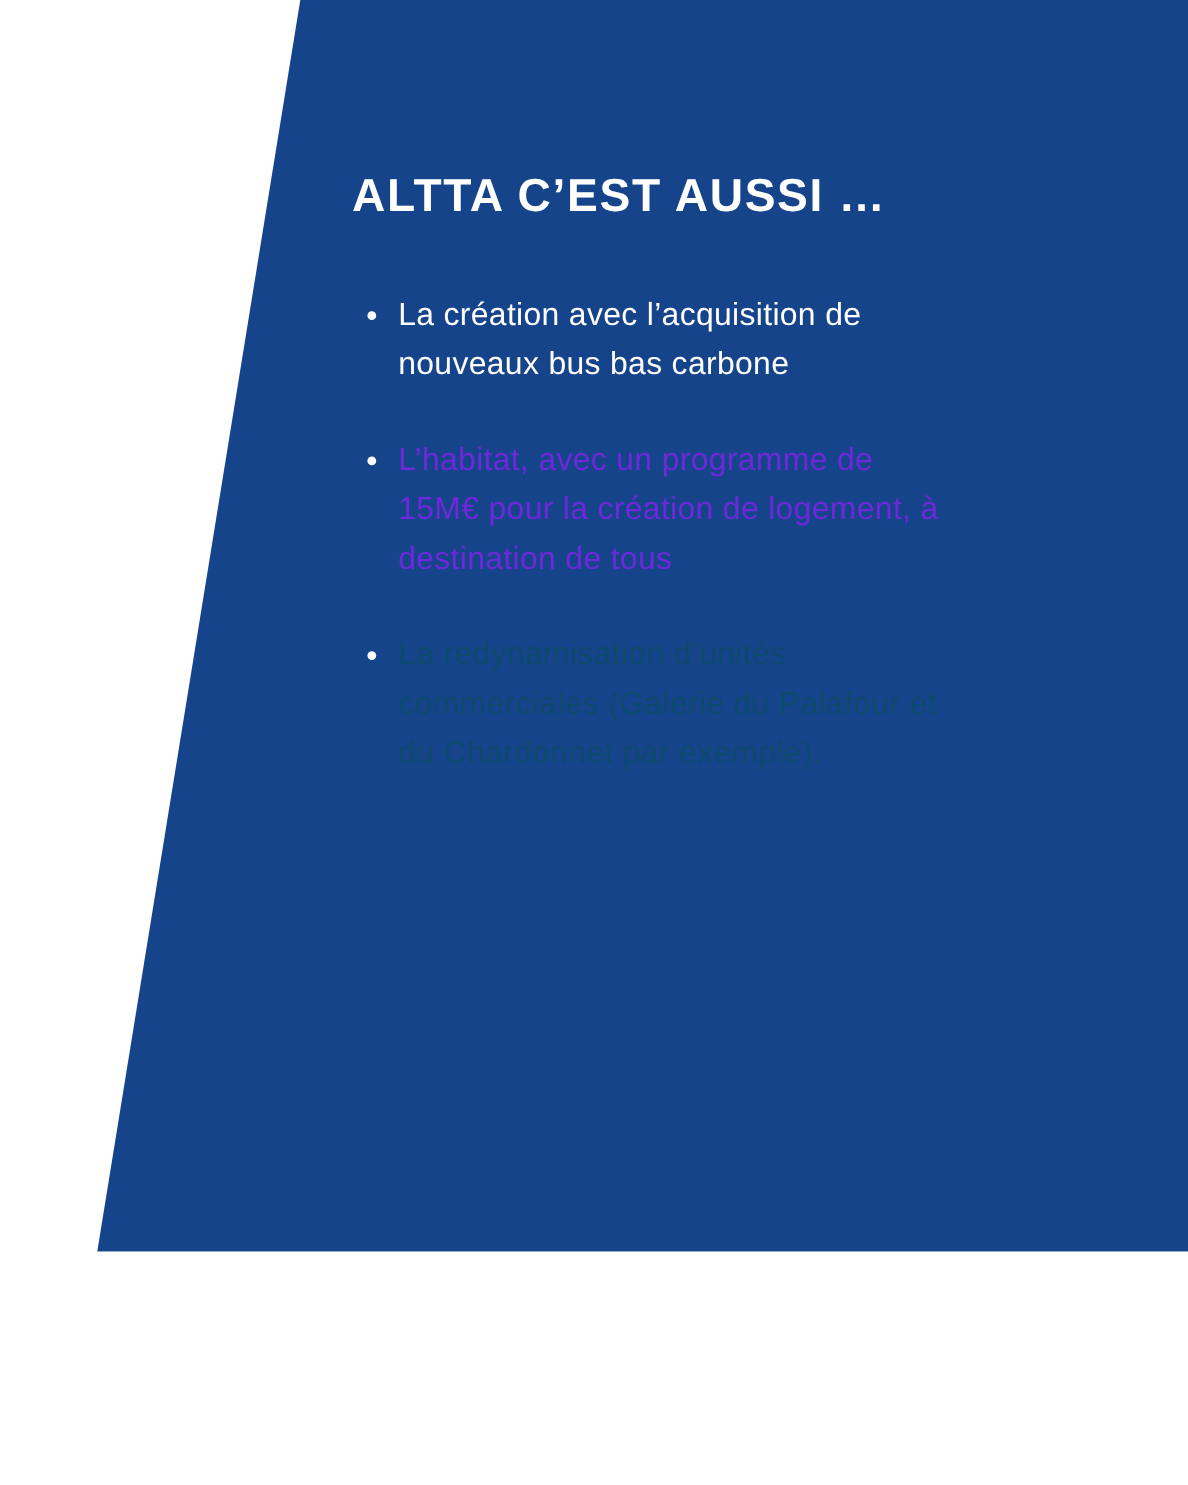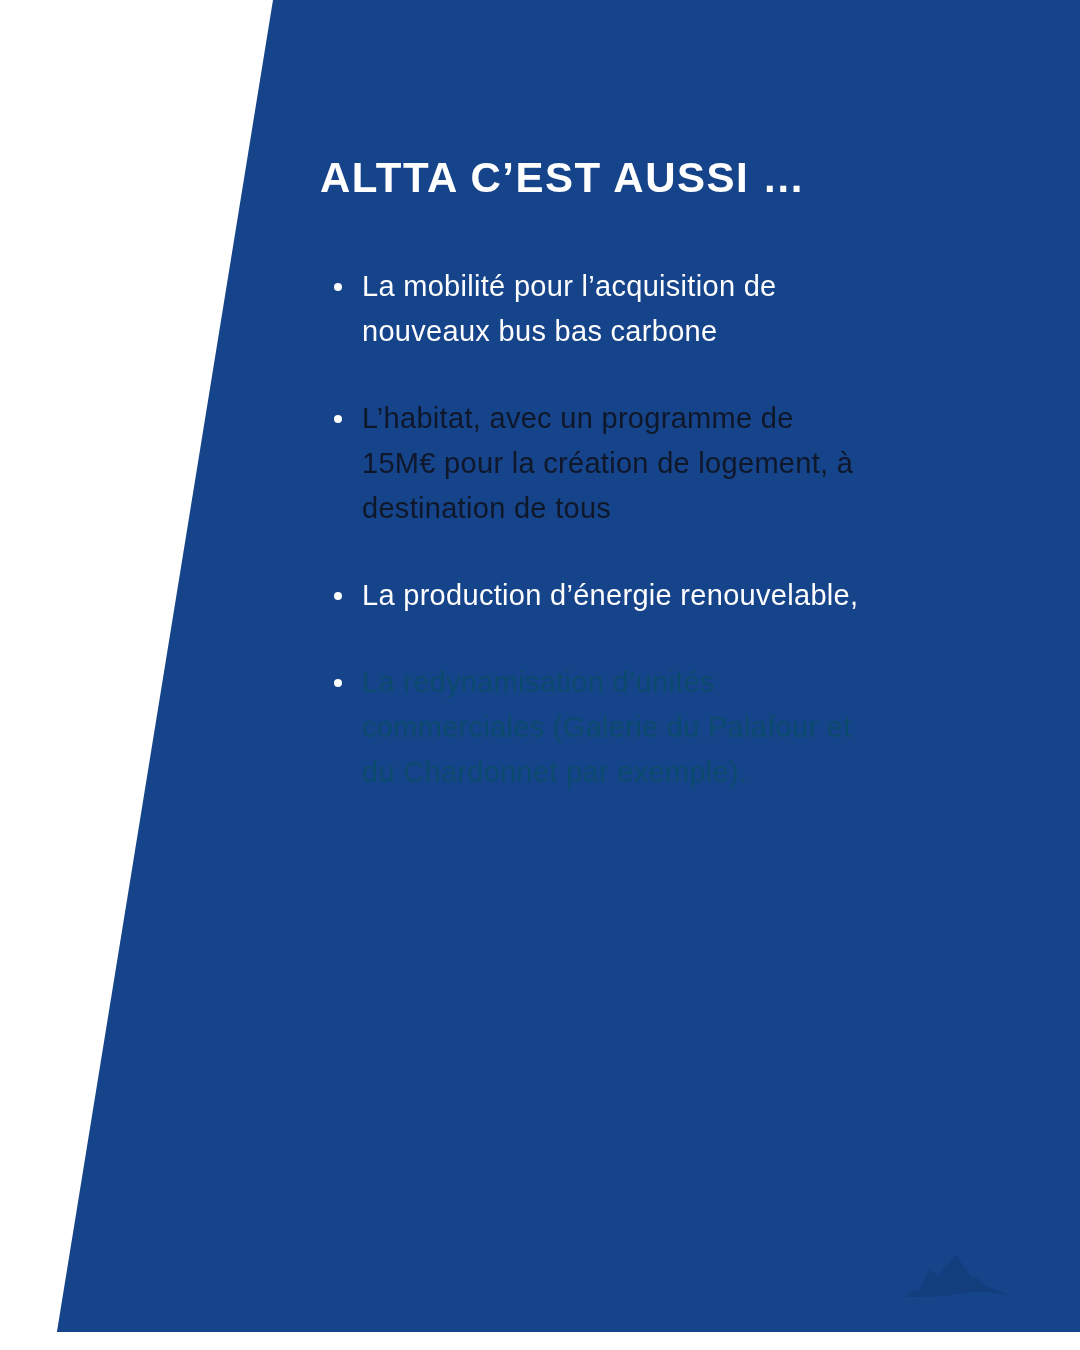--- a/index.html
+++ b/index.html
@@ -3,21 +3,21 @@
 <meta charset="utf-8">
 <style>
   html, body {
     margin: 0;
     padding: 0;
     background: #ffffff;
   }
   #canvas {
     position: relative;
     width: 1080px;
-    height: 1332px;
+    height: 1138px;
     background: var(--page-bg, #ffffff);
     overflow: hidden;
     font-family: "Liberation Sans", sans-serif;
   }
   
   .panel {
     position: absolute;
     inset: 0;
     background: var(--panel-color, #16448a);
     clip-path: polygon(273px 0px, 1080px 0px, 1080px 1350px, 54px 1350px);
@@ -85,32 +85,28 @@
 
   <div class="panel"></div>
 
   <div class="content">
     <h1 class="title">ALTTA C’EST AUSSI …</h1>
   </div>
 
   <ul class="bullets">
     <li class="bullet-item" style="color: rgb(253, 253, 254);">
       <span class="dot"></span>
-      <span class="bullet-text">La mobilité pour l’acquisition de
+      <span class="bullet-text">La création avec l’acquisition de
 nouveaux bus bas carbone</span>
     </li>
-    <li class="bullet-item" style="color: #0f172a;">
+    <li class="bullet-item" style="color: #6d28d9;">
       <span class="dot"></span>
       <span class="bullet-text">L’habitat, avec un programme de
 15M€ pour la création de logement, à
 destination de tous</span>
-    </li>
-    <li class="bullet-item" style="color: rgb(253, 253, 254);">
-      <span class="dot"></span>
-      <span class="bullet-text">La production d’énergie renouvelable,</span>
     </li>
     <li class="bullet-item" style="color: #0c4a6e;">
       <span class="dot"></span>
       <span class="bullet-text">La redynamisation d’unités
 commerciales (Galerie du Palafour et
 du Chardonnet par exemple).</span>
     </li>
   </ul>
 
   <svg class="watermark" viewBox="0 0 100 42" preserveAspectRatio="none" aria-hidden="true">

